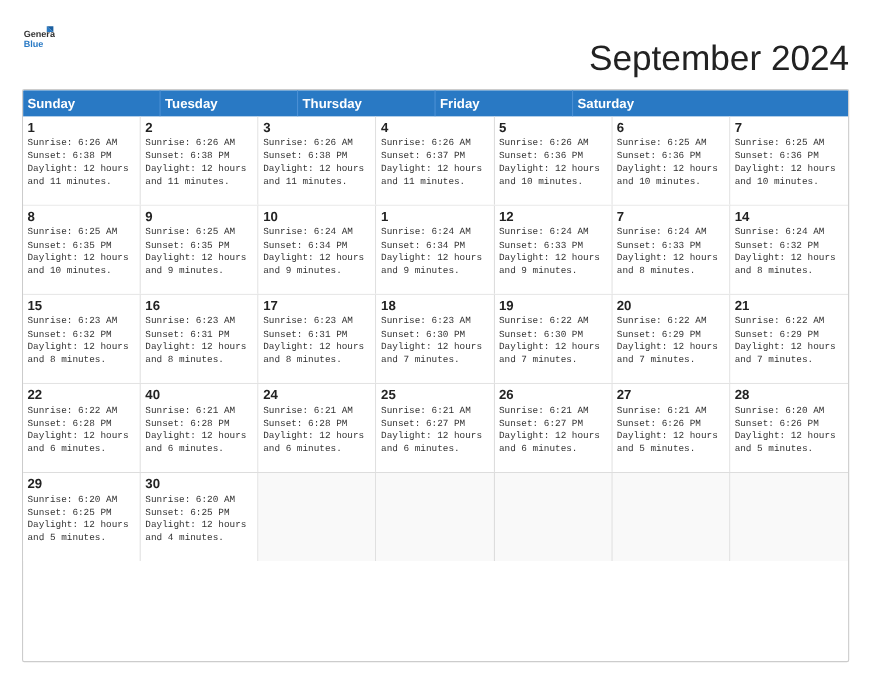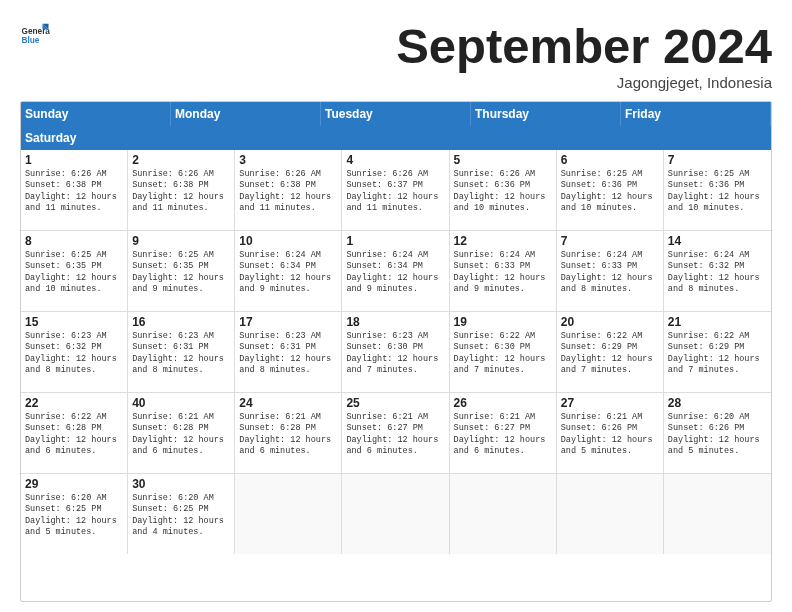--- a/index.html
+++ b/index.html
@@ -29,38 +29,39 @@
       gap: 4px;
     }
     .logo-icon {
       width: 30px;
       height: 30px;
     }
     .title-block {
       text-align: right;
     }
     .month-title {
-      font-size: 49px;
-      font-weight: bold;
+      font-size: 32px;
+      font-weight: normal;
       color: #222;
       line-height: 1.1;
+      margin-top: 16px;
     }
     .location {
       font-size: 15px;
       color: #444;
     }
     .calendar {
       flex: 1;
       border: 1px solid #ccc;
       border-radius: 2px;
       overflow: hidden;
     }
     .cal-header-row {
       display: grid;
-      grid-template-columns: repeat(5, 1fr);
+      grid-template-columns: repeat(6, 1fr);
       background: #2979c4;
     }
     .cal-header-cell {
       color: #fff;
       font-size: 12px;
       font-weight: bold;
       padding: 5px 4px;
       text-align: left;
       border-right: 1px solid #4a8fd4;
     }
@@ -111,28 +112,26 @@
         <rect x="0" y="0" width="40" height="40" fill="none"></rect>
         <text x="2" y="18" font-size="11" font-weight="bold" fill="#333" font-family="Arial">General</text>
         <text x="2" y="30" font-size="11" font-weight="bold" fill="#2979c4" font-family="Arial">Blue</text>
         <polygon points="30,5 38,12 30,12" fill="#2979c4"></polygon>
         <polygon points="30,5 38,5 38,12" fill="#1a5fa0"></polygon>
       </svg>
 
     </div>
     <div class="title-block">
       <div class="month-title">September 2024</div>
-      <div class="location">Jagongjeget, Indonesia</div>
     </div>
   </div>
 
   <div class="calendar">
     <div class="cal-header-row">
       <div class="cal-header-cell">Sunday</div>
-      <div class="cal-header-cell">Monday</div>
       <div class="cal-header-cell">Tuesday</div>
       <div class="cal-header-cell">Thursday</div>
       <div class="cal-header-cell">Friday</div>
       <div class="cal-header-cell">Saturday</div>
     </div>
     <div class="cal-body">
 
       <div class="cal-row">
         <div class="cal-cell">
           <span class="day-num">1</span>

